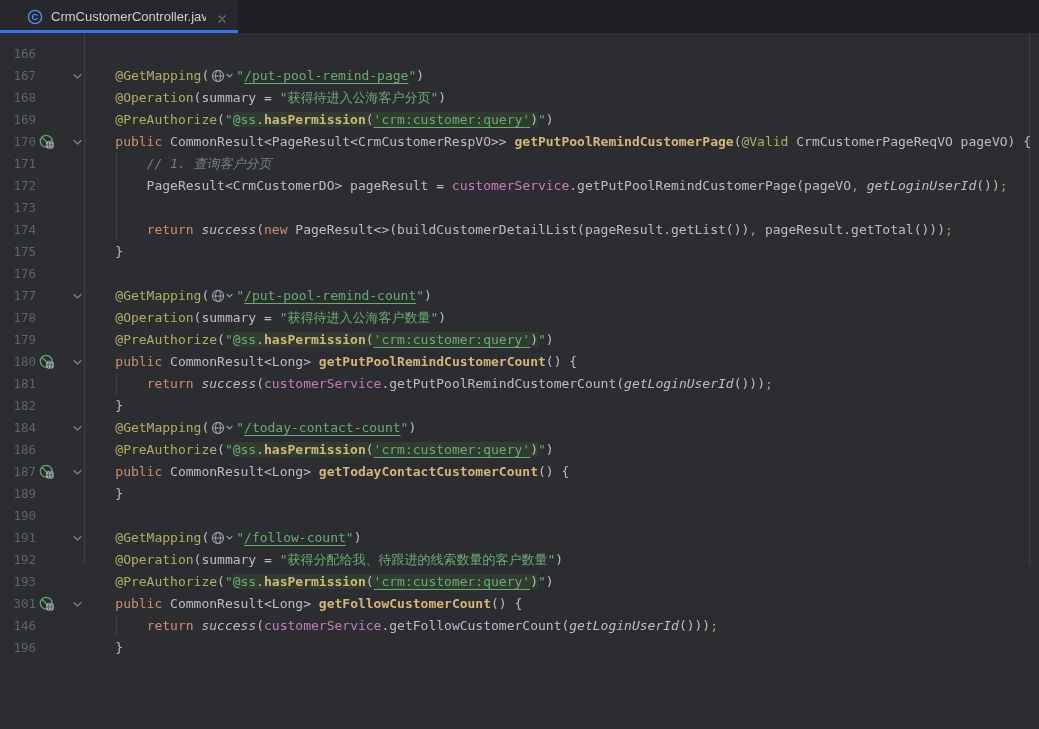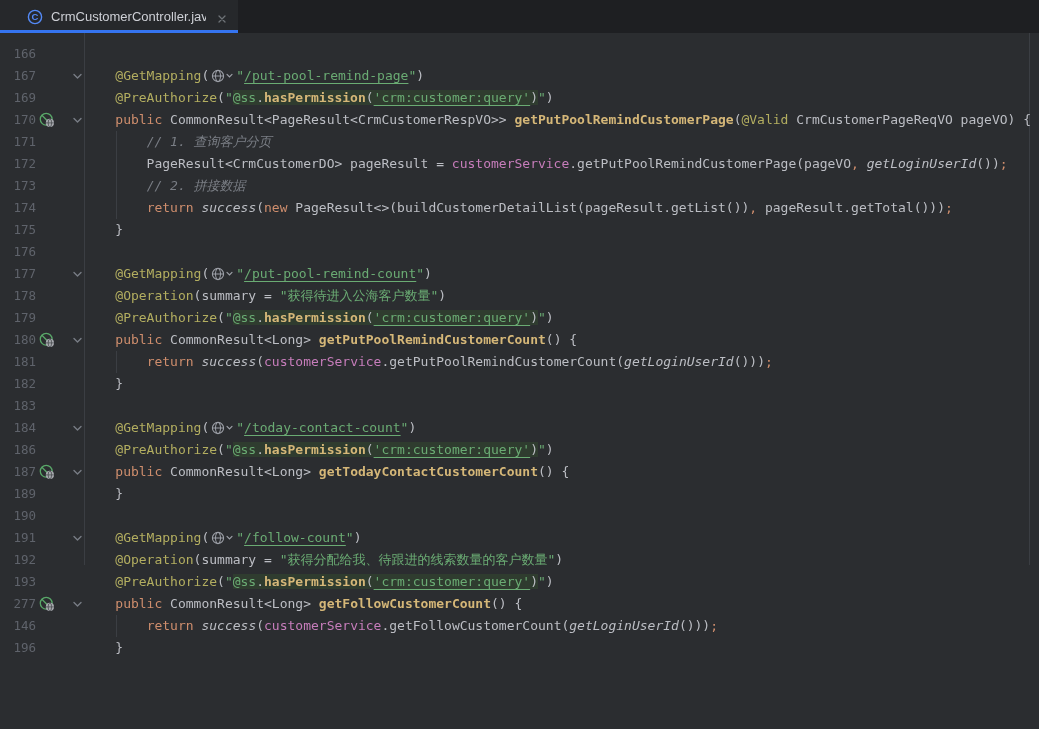--- a/index.html
+++ b/index.html
@@ -111,20 +111,24 @@
           </svg>
         </span>
         <span class="code"><span class="tk-ann">    @GetMapping</span><span class="tk-def">(</span><span class="inlay"><svg width="23" height="14" viewBox="0 0 23 14">
               <circle cx="7" cy="7" r="5.6" fill="none" stroke="#9DA0A8" stroke-width="1.1"></circle>
               <ellipse cx="7" cy="7" rx="2.5" ry="5.6" fill="none" stroke="#9DA0A8" stroke-width="1.0"></ellipse>
               <line x1="1.6" y1="7" x2="12.4" y2="7" stroke="#9DA0A8" stroke-width="1.0"></line>
               <path d="M16 5.4 L18.5 8 L21 5.4" fill="none" stroke="#9DA0A8" stroke-width="1.2" stroke-linecap="round"></path>
             </svg></span><span class="tk-str">"</span><span class="tk-str tk-u">/put-pool-remind-page</span><span class="tk-str">"</span><span class="tk-def">)</span></span>
       </div>
       <div class="row">
+        <span class="lnum">168</span>
+        <span class="code"><span class="tk-ann">    @Operation</span><span class="tk-def">(summary = </span><span class="tk-str">"获得待进入公海客户分页"</span><span class="tk-def">)</span></span>
+      </div>
+      <div class="row">
         <span class="lnum">169</span>
         <span class="code"><span class="tk-ann">    @PreAuthorize</span><span class="tk-def">(</span><span class="tk-str">"</span><span class="tk-str tk-bg">@ss</span><span class="tk-def tk-bg">.</span><span class="tk-md tk-bg">hasPermission</span><span class="tk-def tk-bg">(</span><span class="tk-str tk-u tk-bg">'crm:customer:query'</span><span class="tk-def tk-bg">)</span><span class="tk-str">"</span><span class="tk-def">)</span></span>
       </div>
       <div class="row">
         <span class="lnum">170</span>
         <span class="gslot-icon">
           <svg viewBox="0 0 16 16">
             <circle cx="7.2" cy="7.2" r="5.9" fill="none" stroke="#59A869" stroke-width="1.3"></circle>
             <line x1="2.9" y1="3.3" x2="10.8" y2="11.2" stroke="#59A869" stroke-width="1.3"></line>
             <circle cx="10.9" cy="10.9" r="4.1" fill="#A6A8AD"></circle>
@@ -145,21 +149,20 @@
         <span class="code"><span class="tk-def">        </span><span class="tk-cm">// 1. 查询客户分页</span></span>
       </div>
       <div class="row">
         <span class="lnum">172</span>
         <span class="indent-guide"></span>
         <span class="code"><span class="tk-def">        PageResult&lt;CrmCustomerDO&gt; pageResult = </span><span class="tk-fld">customerService</span><span class="tk-def">.getPutPoolRemindCustomerPage(pageVO</span><span class="tk-kw">,</span><span class="tk-def"> </span><span class="tk-def tk-it">getLoginUserId</span><span class="tk-def">())</span><span class="tk-kw">;</span></span>
       </div>
       <div class="row">
         <span class="lnum">173</span>
         <span class="indent-guide"></span>
-        <span class="code"><span class="tk-def">        </span><span class="tk-cm">// 2. 拼接数据</span></span>
       </div>
       <div class="row">
         <span class="lnum">174</span>
         <span class="indent-guide"></span>
         <span class="code"><span class="tk-def">        </span><span class="tk-kw">return </span><span class="tk-def tk-it">success</span><span class="tk-def">(</span><span class="tk-kw">new</span><span class="tk-def"> PageResult&lt;&gt;(buildCustomerDetailList(pageResult.getList())</span><span class="tk-kw">,</span><span class="tk-def"> pageResult.getTotal()))</span><span class="tk-kw">;</span></span>
       </div>
       <div class="row">
         <span class="lnum">175</span>
         <span class="code"><span class="tk-def">    }</span></span>
       </div>
@@ -210,24 +213,20 @@
       <div class="row">
         <span class="lnum">181</span>
         <span class="indent-guide"></span>
         <span class="code"><span class="tk-def">        </span><span class="tk-kw">return </span><span class="tk-def tk-it">success</span><span class="tk-def">(</span><span class="tk-fld">customerService</span><span class="tk-def">.getPutPoolRemindCustomerCount(</span><span class="tk-def tk-it">getLoginUserId</span><span class="tk-def">()))</span><span class="tk-kw">;</span></span>
       </div>
       <div class="row">
         <span class="lnum">182</span>
         <span class="code"><span class="tk-def">    }</span></span>
       </div>
       <div class="row">
-        <span class="lnum">183</span>
-        <span class="code"></span>
-      </div>
-      <div class="row">
         <span class="lnum">184</span>
         <span class="gslot-fold">
           <svg viewBox="0 0 11 11">
             <path d="M2 3.5 L5.5 7 L9 3.5" fill="none" stroke="#787D85" stroke-width="1.4" stroke-linecap="round" stroke-linejoin="round"></path>
           </svg>
         </span>
         <span class="code"><span class="tk-ann">    @GetMapping</span><span class="tk-def">(</span><span class="inlay"><svg width="23" height="14" viewBox="0 0 23 14">
               <circle cx="7" cy="7" r="5.6" fill="none" stroke="#9DA0A8" stroke-width="1.1"></circle>
               <ellipse cx="7" cy="7" rx="2.5" ry="5.6" fill="none" stroke="#9DA0A8" stroke-width="1.0"></ellipse>
               <line x1="1.6" y1="7" x2="12.4" y2="7" stroke="#9DA0A8" stroke-width="1.0"></line>
@@ -280,21 +279,21 @@
       </div>
       <div class="row">
         <span class="lnum">192</span>
         <span class="code"><span class="tk-ann">    @Operation</span><span class="tk-def">(summary = </span><span class="tk-str">"获得分配给我、待跟进的线索数量的客户数量"</span><span class="tk-def">)</span></span>
       </div>
       <div class="row">
         <span class="lnum">193</span>
         <span class="code"><span class="tk-ann">    @PreAuthorize</span><span class="tk-def">(</span><span class="tk-str">"</span><span class="tk-str tk-bg">@ss</span><span class="tk-def tk-bg">.</span><span class="tk-md tk-bg">hasPermission</span><span class="tk-def tk-bg">(</span><span class="tk-str tk-u tk-bg">'crm:customer:query'</span><span class="tk-def tk-bg">)</span><span class="tk-str">"</span><span class="tk-def">)</span></span>
       </div>
       <div class="row">
-        <span class="lnum">277</span>
+        <span class="lnum">301</span>
         <span class="gslot-icon">
           <svg viewBox="0 0 16 16">
             <circle cx="7.2" cy="7.2" r="5.9" fill="none" stroke="#59A869" stroke-width="1.3"></circle>
             <line x1="2.9" y1="3.3" x2="10.8" y2="11.2" stroke="#59A869" stroke-width="1.3"></line>
             <circle cx="10.9" cy="10.9" r="4.1" fill="#A6A8AD"></circle>
             <ellipse cx="10.9" cy="10.9" rx="1.7" ry="3.9" fill="none" stroke="#4A4C50" stroke-width="0.8"></ellipse>
             <line x1="7" y1="10.9" x2="14.8" y2="10.9" stroke="#4A4C50" stroke-width="0.8"></line>
           </svg>
         </span>
         <span class="gslot-fold">

